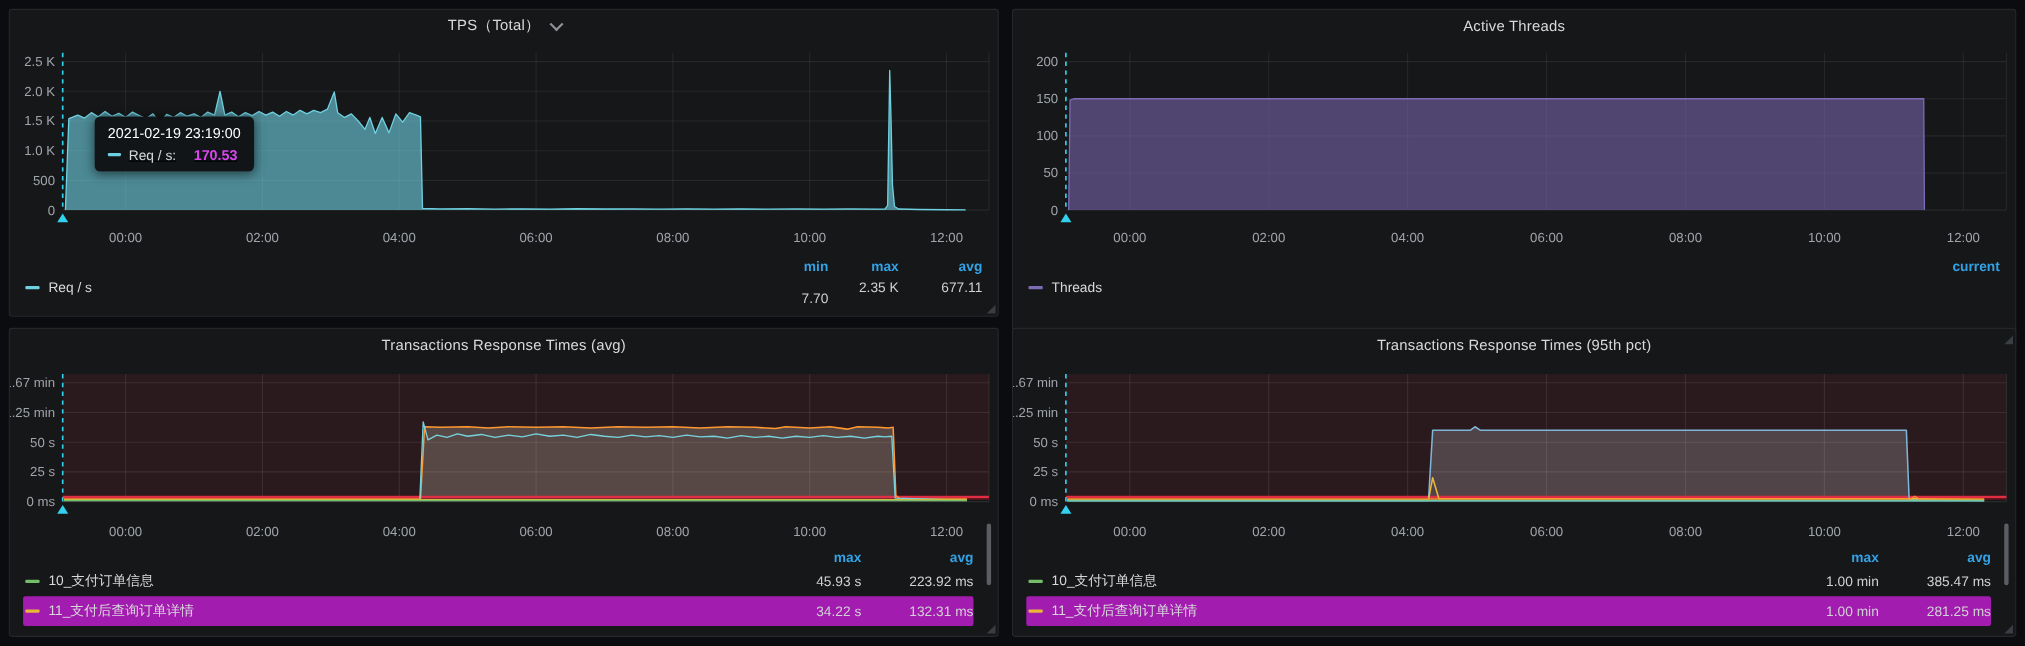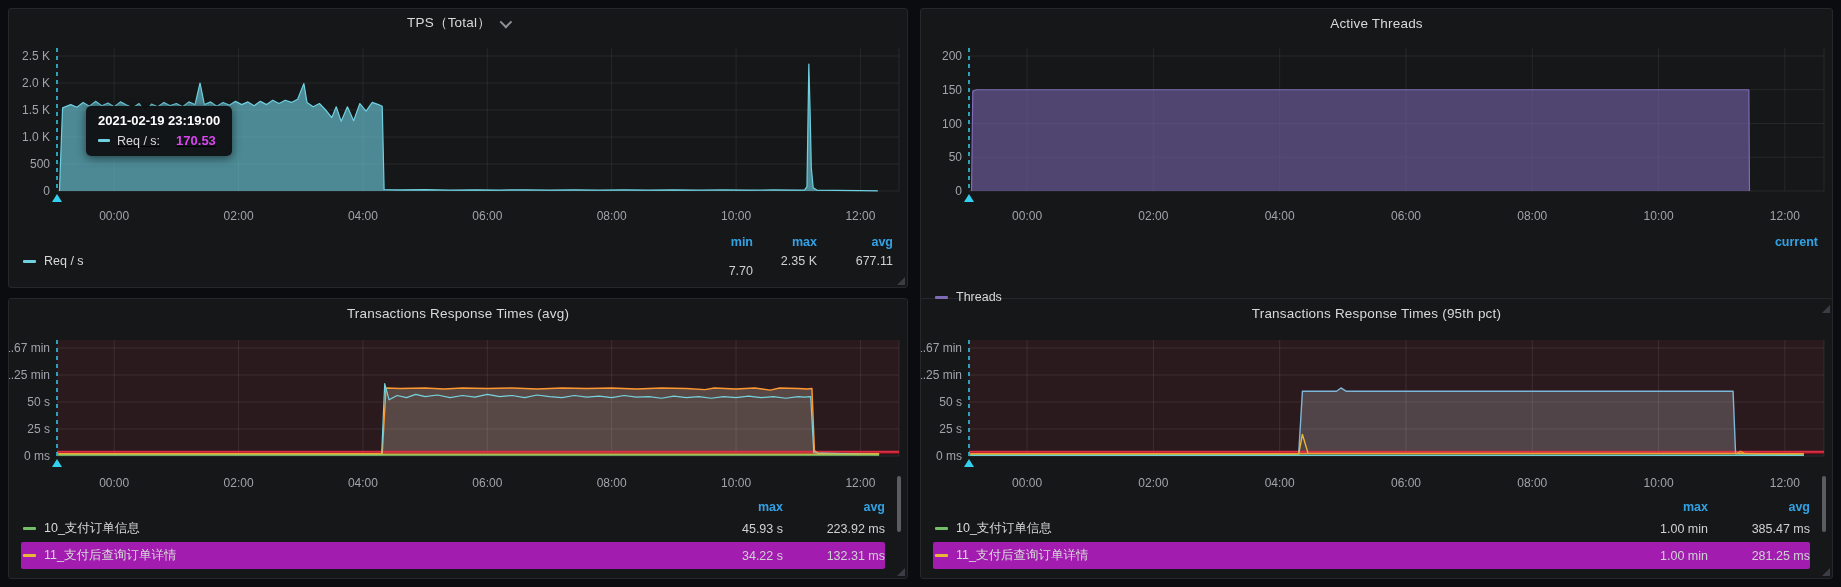--- a/index.html
+++ b/index.html
@@ -16,21 +16,21 @@
   .legend{position:absolute;z-index:4;left:12px;}
   .lg-hdr{display:flex;align-items:center;height:17px;}
   .lg-row{display:flex;align-items:center;}
   .lg-row.zebra{background:#a21caf;border-radius:2px;}
   .lg-spacer{flex:1;}
   .lg-col{text-align:right;color:#33a2e5;font-weight:700;font-size:12.5px;}
   .lg-val{text-align:right;color:#d0d1d3;font-size:12.5px;}
   .lg-label{color:#d8d9da;font-size:12.5px;cursor:pointer;}
   .swatch{display:inline-block;width:13px;height:3px;border-radius:1px;margin:0 8px 0 2px;vertical-align:middle;}
   .tooltip{position:absolute;left:77px;top:97px;z-index:9;background:rgba(17,18,20,0.97);border-radius:5px;padding:7px 12px 8px 12px;box-shadow:0 2px 10px rgba(0,0,0,.55);}
-  .tt-time{color:#ffffff;font-size:13px;font-weight:700;margin-bottom:5px;white-space:nowrap;}
+  .tt-time{color:#ffffff;font-size:13px;font-weight:400;margin-bottom:5px;white-space:nowrap;}
   .tt-line{display:flex;align-items:center;white-space:nowrap;text-decoration:underline;}
   .tt-dash{width:12px;height:3px;border-radius:1px;margin-right:7px;}
   .tt-label{color:#d8d9da;font-size:12.5px;}
   .tt-val{color:#d946ef;font-size:13px;font-weight:700;margin-left:16px;}
   .resize-corner{position:absolute;right:2px;bottom:2px;width:0;height:0;border-style:solid;border-width:0 0 8px 8px;border-color:transparent transparent #3a3d43 transparent;z-index:6;cursor:nwse-resize;}
   .lg-scroll{position:absolute;width:4px;height:56px;background:#5a5d62;border-radius:2px;z-index:7;cursor:pointer;}
 </style>
 </head>
 <body>
 
@@ -134,21 +134,21 @@
           <text x="484.9719350073855" y="211" text-anchor="middle" fill="#a0a4aa" font-size="12">06:00</text>
           <text x="611.2644017725258" y="211" text-anchor="middle" fill="#a0a4aa" font-size="12">08:00</text>
           <text x="737.5568685376662" y="211" text-anchor="middle" fill="#a0a4aa" font-size="12">10:00</text>
           <text x="863.8493353028065" y="211" text-anchor="middle" fill="#a0a4aa" font-size="12">12:00</text>
         </svg></div>
     <div class="legend" style="top: 224px; right: 14px;">
         <div class="lg-hdr">
           <div class="lg-spacer"></div>
           <div class="lg-col" style="width: 70px;">current</div>
         </div>
-        <div class="lg-row" style="height: 22px; margin-top: 36px;">
+        <div class="lg-row" style="height: 22px;">
           <span class="swatch" style="background: rgb(126, 107, 181);"></span>
           <span class="lg-label">Threads</span>
           <div class="lg-spacer"></div>
           <div class="lg-val" style="width: 70px;"></div>
         </div>
       </div>
     <div class="resize-corner"></div>
   </div>
 
   <div class="panel p2">

